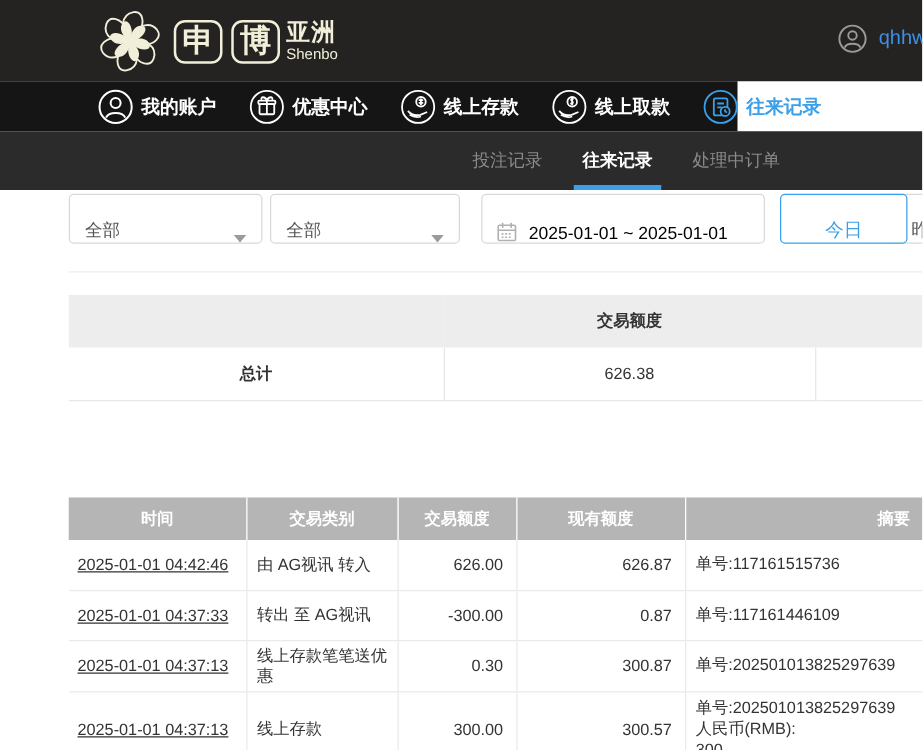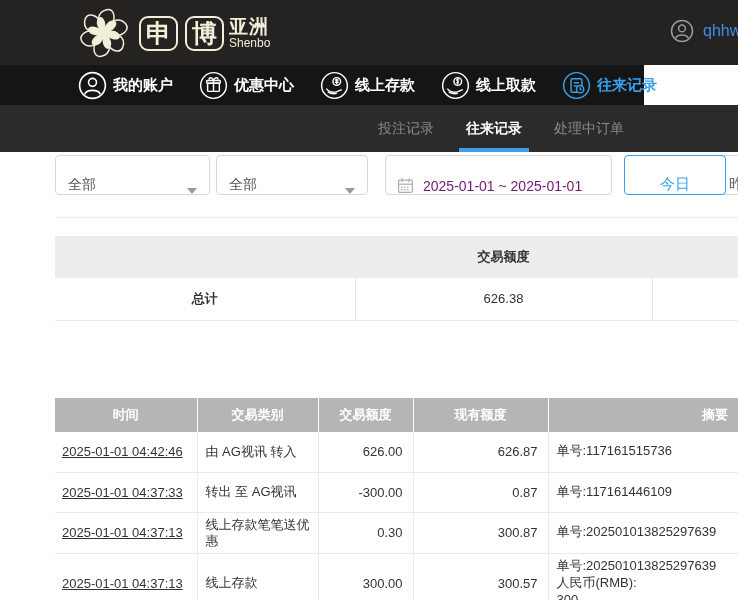--- a/index.html
+++ b/index.html
@@ -14,21 +14,21 @@
   .logo-box { width:39px; height:35px; border:2px solid #f1eed9; border-radius:9px; color:#f1eed9;
               font-size:25px; font-weight:bold; display:flex; align-items:center; justify-content:center;
               margin-left:7px; line-height:1; }
   .logo-text { margin-left:5px; color:#f1eed9; line-height:1.05; }
   .logo-region { font-size:19px; font-weight:bold; letter-spacing:1px; }
   .logo-sub { font-size:12px; }
   .user { position:absolute; left:670px; top:19px; display:flex; align-items:center; gap:9px; }
   .user-name { color:#3d8fe8; font-size:16px; white-space:nowrap; }
 
   
-  .main-nav { position:absolute; top:65px; left:0; width:644px; height:40px; background:#151515;
+  .main-nav { position:absolute; top:65px; left:0; width:590px; height:40px; background:#151515;
               display:flex; align-items:center; padding-left:78px; gap:26px; }
   .nav-item { display:flex; align-items:center; gap:6px; color:#fff; font-size:15px; font-weight:600;
               white-space:nowrap; cursor:pointer; }
   .nav-item.active { color:#3ba0e9; }
   .nav-bell { margin-left:auto; margin-right:6px; display:flex; align-items:center; cursor:pointer; }
 
   
   .sub-nav { position:absolute; top:105px; left:0; width:738px; height:47px; background:#2b2b2b;
              display:flex; padding-left:378px; gap:32px; }
   .tab { position:relative; display:flex; align-items:center; color:#8a8a8a; font-size:14px; cursor:pointer;
@@ -37,21 +37,21 @@
   .tab.active::after { content:""; position:absolute; left:-7px; right:-7px; bottom:0; height:4px; background:#3ba0e9; }
 
   
   .control { position:absolute; top:155px; height:40px; border:1px solid #d9d9d9; border-radius:4px;
              background:#fff; display:flex; align-items:flex-end; font-size:14px; cursor:pointer; }
   .select-box { padding:0 12px; color:#555; justify-content:space-between; }
   .select-1 { left:55px; width:155px; }
   .select-2 { left:216px; width:152px; }
   .arrow-down { width:0; height:0; border-left:5px solid transparent; border-right:5px solid transparent;
                 border-top:6px solid #9a9a9a; }
-  .date-range { left:385px; width:227px; padding:0 11px; color:#701a75; gap:9px; }
+  .date-range { left:385px; width:227px; padding:0 11px; color:#000000; gap:9px; }
   .btn { justify-content:center; font-size:15px; }
   .btn-today { left:624px; width:102px; border-color:#3ba0e9; color:#3ba0e9; z-index:2; }
   .btn-yesterday { left:702px; width:84px; color:#666; }
 
   .sep { position:absolute; top:217px; left:55px; width:683px; height:1px; background:#ececec; }
 
   
   .summary-table { position:absolute; top:236px; left:55px; width:683px; border-collapse:collapse;
                    font-size:13px; color:#333; table-layout:fixed; }
   .summary-table td { text-align:center; }

